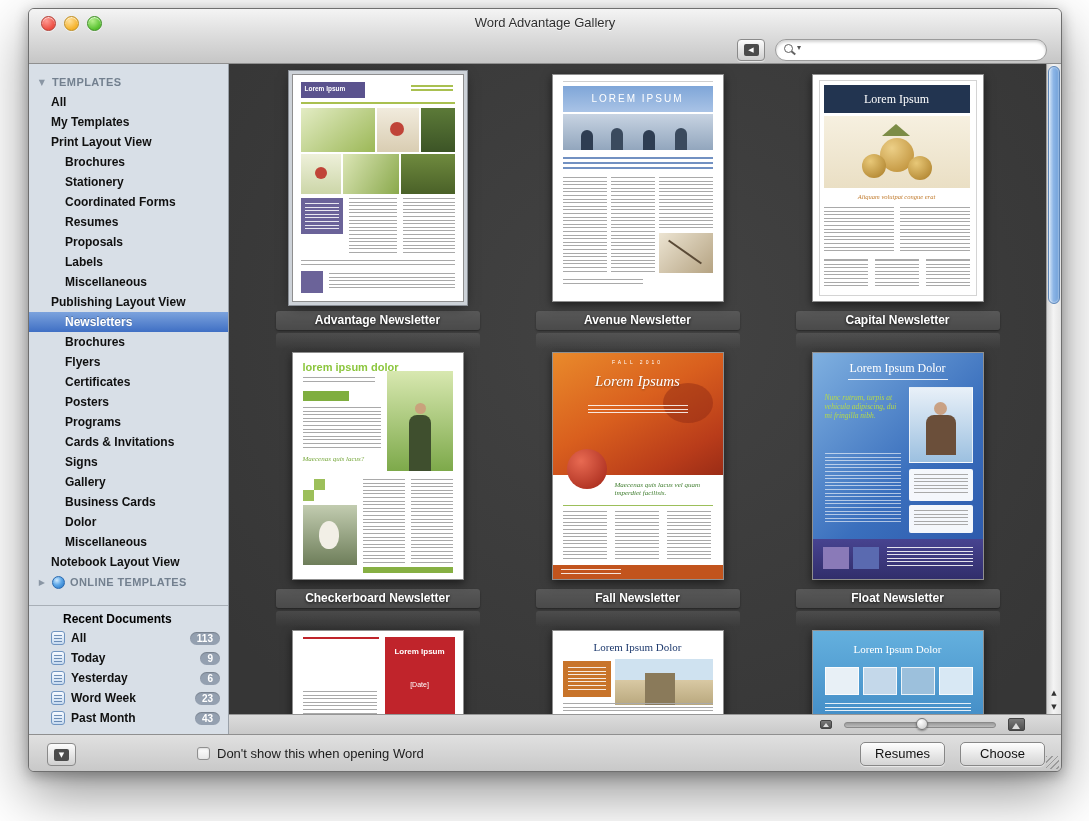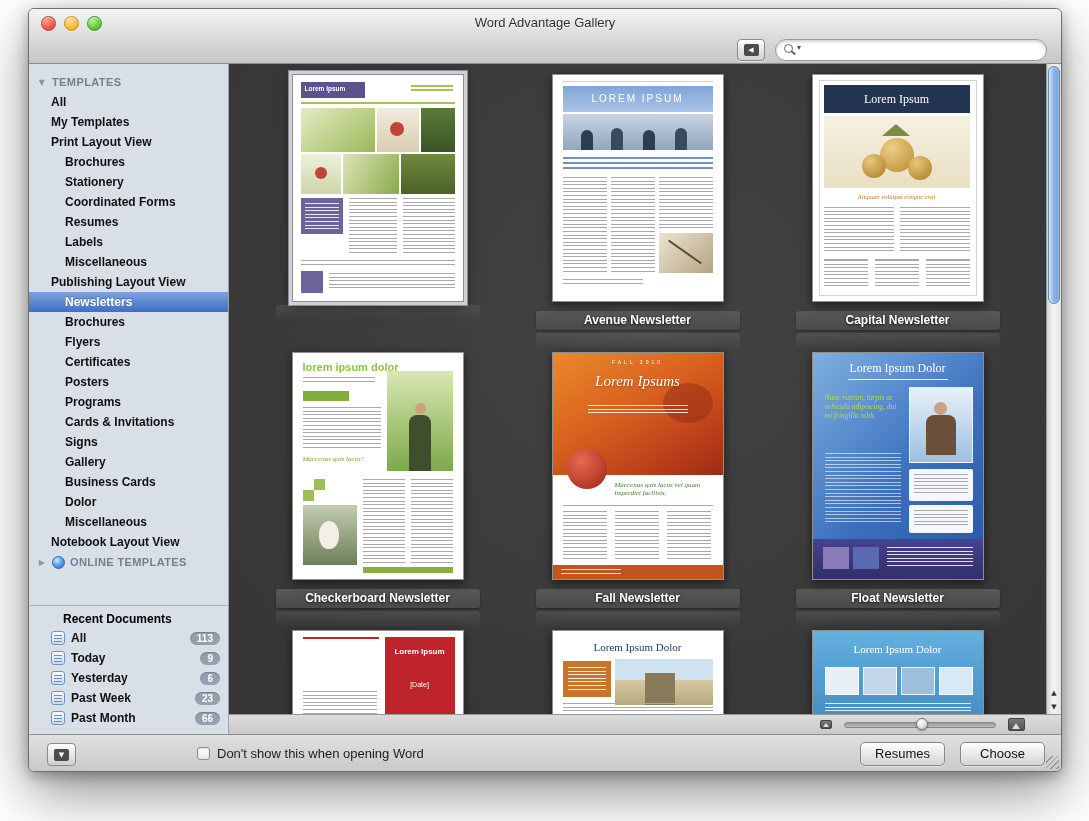--- a/index.html
+++ b/index.html
@@ -162,20 +162,21 @@
       </div>
 
       <div>
           <div class="sb-item lvl1">All</div>
           <div class="sb-item lvl1">My Templates</div>
           <div class="sb-item lvl1 section">Print Layout View</div>
           <div class="sb-item lvl2">Brochures</div>
           <div class="sb-item lvl2">Stationery</div>
           <div class="sb-item lvl2">Coordinated Forms</div>
           <div class="sb-item lvl2">Resumes</div>
+          <div class="sb-item lvl2">Proposals</div>
           <div class="sb-item lvl2">Labels</div>
           <div class="sb-item lvl2">Miscellaneous</div>
           <div class="sb-item lvl1 section">Publishing Layout View</div>
           <div class="sb-item lvl2 selected">Newsletters</div>
           <div class="sb-item lvl2">Brochures</div>
           <div class="sb-item lvl2">Flyers</div>
           <div class="sb-item lvl2">Certificates</div>
           <div class="sb-item lvl2">Posters</div>
           <div class="sb-item lvl2">Programs</div>
           <div class="sb-item lvl2">Cards &amp; Invitations</div>
@@ -206,27 +207,27 @@
               <span class="recent-label">Today</span>
               <span class="recent-badge">9</span>
             </div>
             <div class="recent-item">
               <span class="doc-icon"></span>
               <span class="recent-label">Yesterday</span>
               <span class="recent-badge">6</span>
             </div>
             <div class="recent-item">
               <span class="doc-icon"></span>
-              <span class="recent-label">Past Week</span>
+              <span class="recent-label">Word Week</span>
               <span class="recent-badge">23</span>
             </div>
             <div class="recent-item">
               <span class="doc-icon"></span>
               <span class="recent-label">Past Month</span>
-              <span class="recent-badge">66</span>
+              <span class="recent-badge">43</span>
             </div>
           </div>
       </div>
     </div>
 
     <div class="content">
       <div class="gallery">
         <div class="cards">
 
           <div class="cell">
@@ -248,20 +249,21 @@
               <div class="a" style="left:108px;top:79px;width:54px;height:40px;background:linear-gradient(#6f8a3e,#4a6128);"></div>
               <div class="a" style="left:8px;top:123px;width:42px;height:36px;background:#6b6399;">
                 <div class="a tlw" style="left:4px;top:5px;width:34px;height:26px;"></div>
               </div>
               <div class="a tl" style="left:56px;top:123px;width:48px;height:58px;"></div>
               <div class="a tl" style="left:110px;top:123px;width:52px;height:58px;"></div>
               <div class="a tl" style="left:8px;top:185px;width:154px;height:6px;"></div>
               <div class="a" style="left:8px;top:196px;width:22px;height:22px;background:#6b6399;"></div>
               <div class="a tl" style="left:36px;top:198px;width:126px;height:18px;"></div>
             </div>
+            <div class="cap">Advantage Newsletter</div>
             <div class="refl"></div>
           </div>
 
           <div class="cell">
             <div class="page">
               <div class="a" style="left:10px;top:6px;width:150px;height:1px;background:#cfcfcf;"></div>
               <div class="a" style="left:10px;top:11px;width:150px;height:26px;background:linear-gradient(#7fa6d8,#a9c3e6);"></div>
               <div class="a pg-title-ave">LOREM IPSUM</div>
               <div class="a" style="left:10px;top:39px;width:150px;height:36px;background:linear-gradient(#c7d3e2,#92a6bd);">
                 <div class="a" style="left:18px;bottom:0;width:12px;height:20px;background:#2e3d52;border-radius:6px 6px 0 0;"></div>

